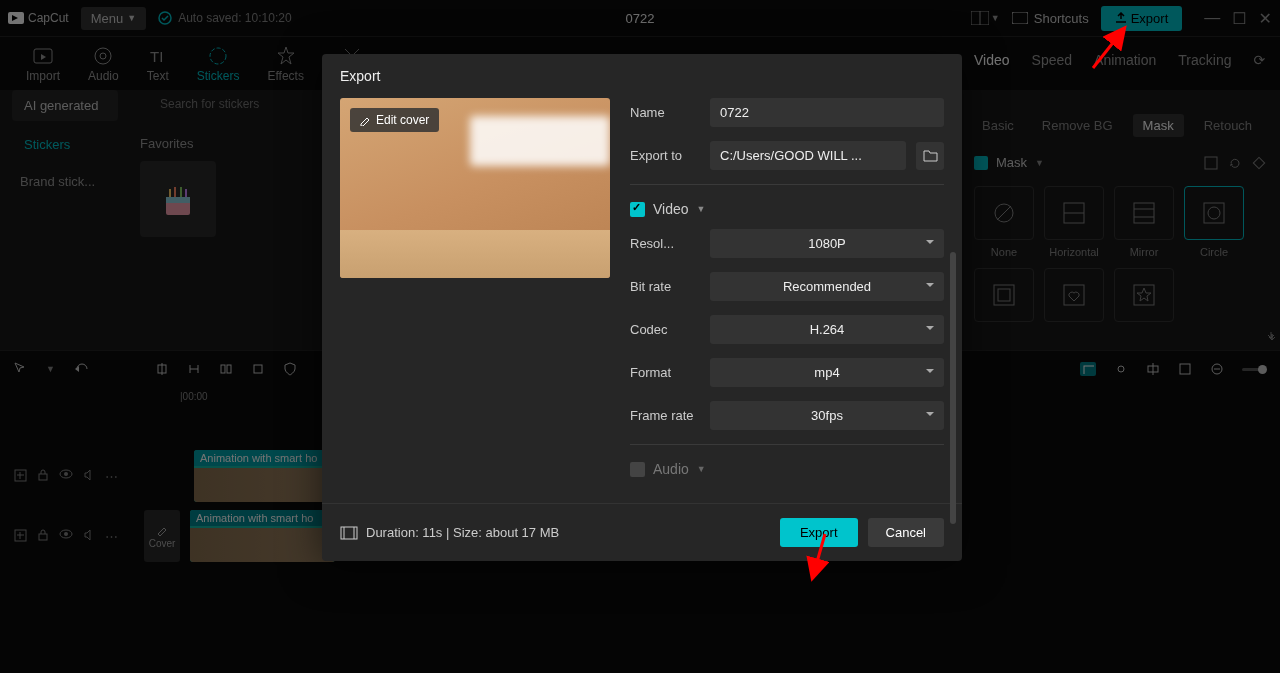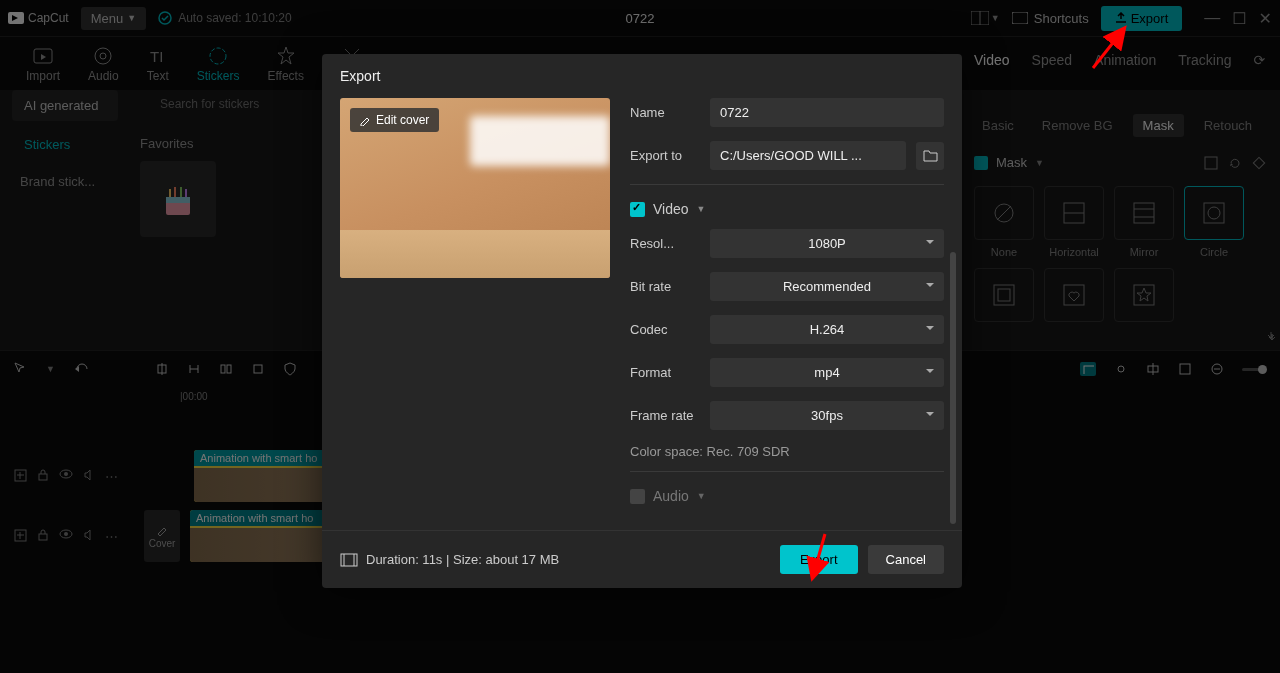--- a/index.html
+++ b/index.html
@@ -53,21 +53,21 @@
 .mask-box{width:60px;height:54px;background:#1a1a1a;border:1px solid #333;border-radius:4px;display:flex;align-items:center;justify-content:center;}
 .mask-box.selected{border:1px solid #00c4cc;}
 .mask-label{font-size:11px;color:#888;}
 
 
 .timeline{position:absolute;left:0;right:0;top:350px;bottom:0;background:#0d0d0d;border-top:1px solid #222;}
 .tl-toolbar{height:36px;display:flex;align-items:center;padding:0 14px;gap:18px;}
 .tl-ruler{padding:4px 180px;font-size:10px;color:#888;display:flex;}
 .tl-track{height:60px;display:flex;align-items:center;gap:10px;padding:4px 14px;}
 .tl-controls{display:flex;gap:10px;width:120px;}
-.clip{height:52px;width:145px;background:#fde047;border-radius:3px;overflow:hidden;position:relative;}
+.clip{height:52px;width:145px;background:#14b8a6;border-radius:3px;overflow:hidden;position:relative;}
 .clip-label{position:absolute;top:0;left:0;right:0;background:#00a0a8;color:#fff;font-size:11px;padding:2px 6px;white-space:nowrap;overflow:hidden;}
 .clip2 .clip-label{background:#008890;}
 .clip-body{position:absolute;top:18px;left:0;right:0;bottom:0;background:linear-gradient(to right,#8a7050,#9a8060);display:flex;}
 .cover-btn{width:36px;height:52px;background:#2a2a2a;border-radius:3px;display:flex;flex-direction:column;align-items:center;justify-content:center;font-size:10px;color:#aaa;gap:2px;}
 
 
 .dim{position:absolute;inset:0;background:rgba(0,0,0,0.55);z-index:10;}
 
 
 .modal{position:absolute;left:322px;top:54px;width:640px;background:#262626;border-radius:4px;z-index:20;box-shadow:0 4px 40px rgba(0,0,0,0.6);}
@@ -508,21 +508,20 @@
           <div class="select">H.264</div>
         </div>
       <div class="form-row">
           <div class="form-label">Format</div>
           <div class="select">mp4</div>
         </div>
       <div class="form-row">
           <div class="form-label">Frame rate</div>
           <div class="select">30fps</div>
         </div>
-      <div class="color-space">Color space: Rec. 709 SDR</div>
       <hr style="border:none;border-top:1px solid #3a3a3a;margin:6px 0;">
       <div class="section-head disabled">
         <div class="sect-check off"></div>
         <span>Audio</span>
         <span style="font-size:9px;color:#666;">▼</span>
       </div>
     </div>
   </div>
   <div class="scroll-thumb"></div>
   <div class="modal-footer">

